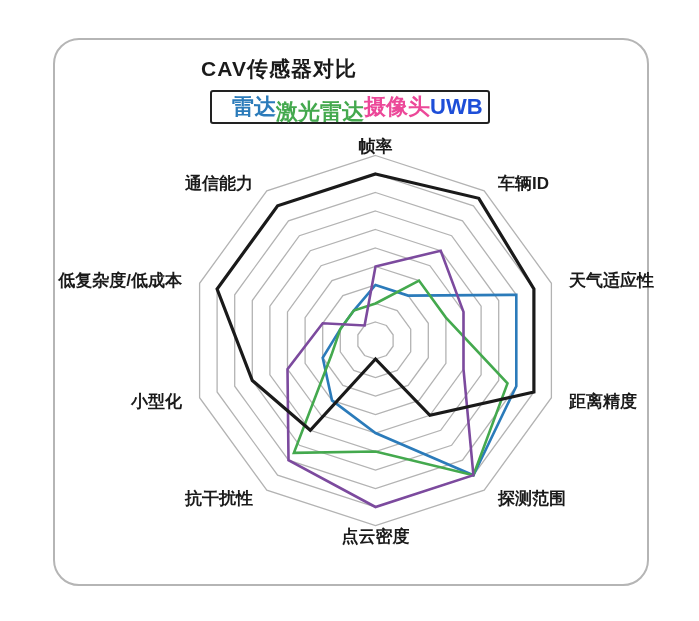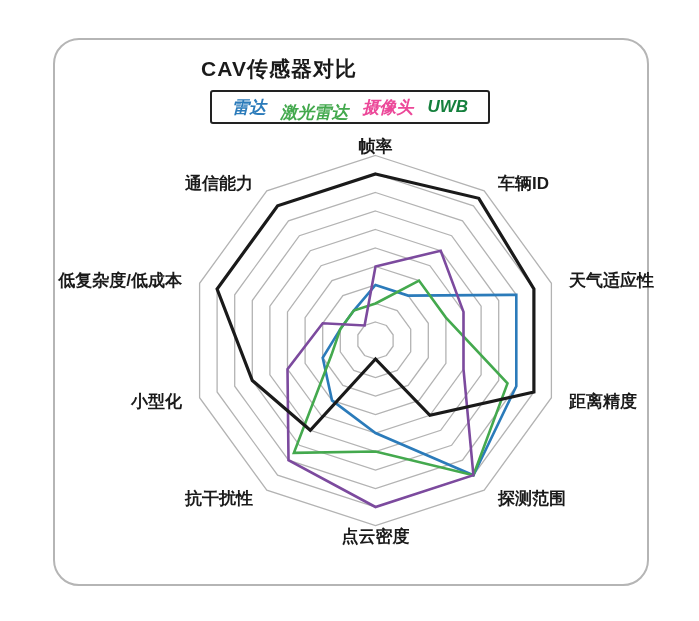--- a/index.html
+++ b/index.html
@@ -16,37 +16,37 @@
     position: absolute; left: 0; top: 55px; width: 558px;
     text-align: center; font-size: 21px; font-weight: 700; color: #1a1a1a;
     letter-spacing: 1px;
   }
   .legend {
     position: absolute; left: 210px; top: 90px; width: 280px; height: 34px;
     border: 2px solid #222222; border-radius: 3px; background: #ffffff;
     box-sizing: border-box; display: flex; align-items: center;
     justify-content: space-between; padding: 0 20px;
   }
-  .legend-item { font-size: 17px; font-weight: 600; white-space: nowrap; font-style: italic; }
+  .legend-item { font-size: 22px; font-weight: 600; white-space: nowrap; }
   svg.radar { position: absolute; left: 0; top: 0; }
   .ring { fill: none; stroke: #b3b3b3; stroke-width: 1.3; }
   .series { fill: none; stroke-linejoin: miter; }
   .axis-label { font-size: 17px; font-weight: 600; fill: #1a1a1a; }
 </style>
 </head>
 <body>
 
 <div class="canvas">
   <div class="frame"></div>
   <div class="title">CAV传感器对比</div>
   <div class="legend" id="legend">
       <span class="legend-item" style="color: rgb(43, 123, 186);">雷达</span>
       <span class="legend-item" style="color: rgb(68, 169, 78); margin-top: 10px;">激光雷达</span>
       <span class="legend-item" style="color: #ec4899;">摄像头</span>
-      <span class="legend-item" style="color: #15803d;">UWB</span>
+      <span class="legend-item" style="color: #1d4ed8;">UWB</span>
     </div>
   <svg id="radar" class="radar" width="699" height="621" viewBox="0 0 699 621">
       <polygon points="375.5,322.0 386.4,325.5 393.1,334.8 393.1,346.2 386.4,355.5 375.5,359.0 364.6,355.5 357.9,346.2 357.9,334.8 364.6,325.5" class="ring" stroke="#b3b3b3"></polygon>
       <polygon points="375.5,303.5 397.2,310.6 410.7,329.1 410.7,351.9 397.2,370.4 375.5,377.5 353.8,370.4 340.3,351.9 340.3,329.1 353.8,310.6" class="ring" stroke="#b3b3b3"></polygon>
       <polygon points="375.5,285.0 408.1,295.6 428.3,323.3 428.3,357.7 408.1,385.4 375.5,396.0 342.9,385.4 322.7,357.7 322.7,323.3 342.9,295.6" class="ring" stroke="#b3b3b3"></polygon>
       <polygon points="375.5,266.5 419.0,280.6 445.9,317.6 445.9,363.4 419.0,400.4 375.5,414.5 332.0,400.4 305.1,363.4 305.1,317.6 332.0,280.6" class="ring" stroke="#b3b3b3"></polygon>
       <polygon points="375.5,248.0 429.9,265.7 463.5,311.9 463.5,369.1 429.9,415.3 375.5,433.0 321.1,415.3 287.5,369.1 287.5,311.9 321.1,265.7" class="ring" stroke="#b3b3b3"></polygon>
       <polygon points="375.5,229.5 440.7,250.7 481.1,306.2 481.1,374.8 440.7,430.3 375.5,451.5 310.3,430.3 269.9,374.8 269.9,306.2 310.3,250.7" class="ring" stroke="#b3b3b3"></polygon>
       <polygon points="375.5,211.0 451.6,235.7 498.7,300.5 498.7,380.5 451.6,445.3 375.5,470.0 299.4,445.3 252.3,380.5 252.3,300.5 299.4,235.7" class="ring" stroke="#b3b3b3"></polygon>
       <polygon points="375.5,192.5 462.5,220.8 516.3,294.8 516.3,386.2 462.5,460.2 375.5,488.5 288.5,460.2 234.7,386.2 234.7,294.8 288.5,220.8" class="ring" stroke="#b3b3b3"></polygon>

